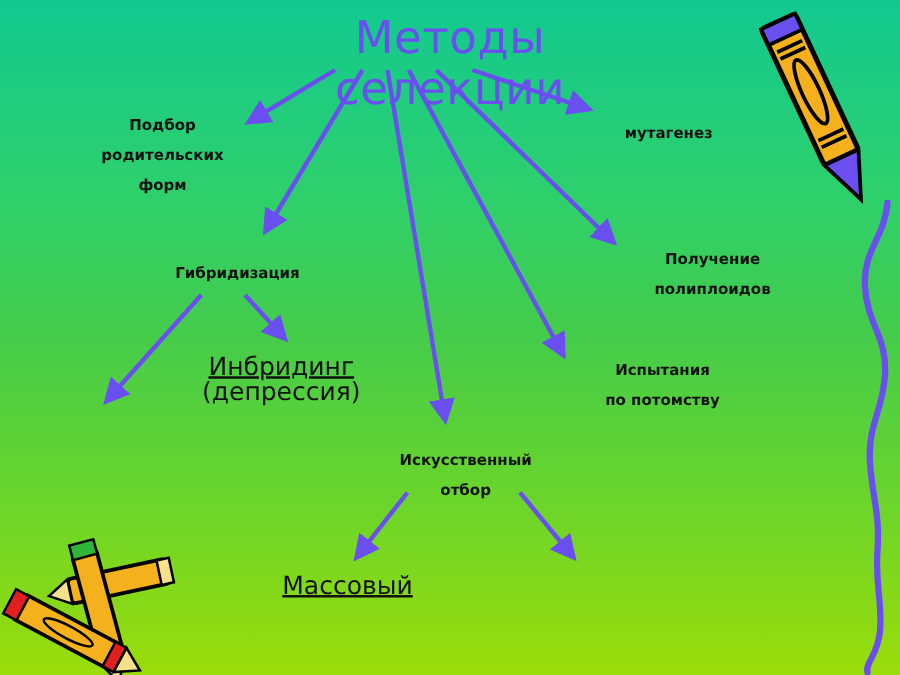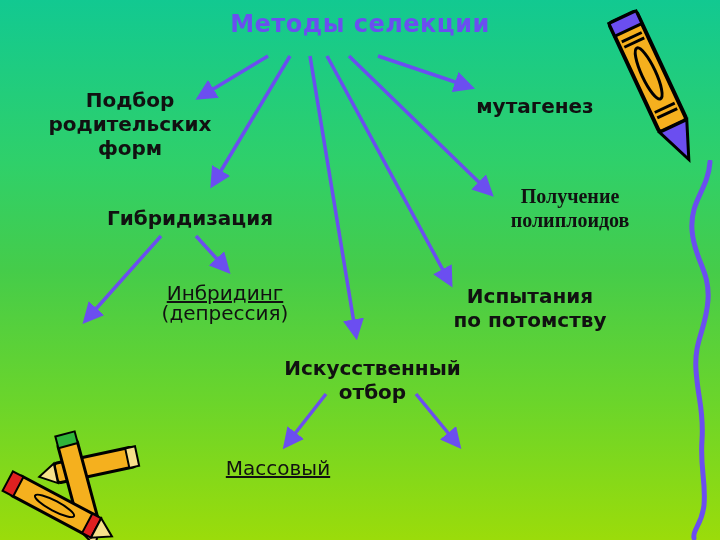--- a/index.html
+++ b/index.html
@@ -5,25 +5,25 @@
   html, body { margin: 0; padding: 0; }
   body { width: 720px; height: 540px; overflow: hidden; }
   .slide {
     position: relative; width: 720px; height: 540px;
     background: linear-gradient(to bottom, #12c991 0%, #2fd06a 30%, #45cc4a 50%, #6cd52a 75%, #9bdc0a 100%);
     font-family: "DejaVu Sans", sans-serif;
     overflow: hidden;
   }
   .title {
     position: absolute; left: 200px; top: 10px; width: 320px; text-align: center;
-    font-size: 24px; font-weight: bold; color: #6b4ef0; letter-spacing: 0.5px;
+    font-size: 36px; font-weight: normal; color: #6b4ef0; letter-spacing: 0.5px;
   }
   .node {
     position: absolute; text-align: center; color: #111;
-    font-size: 20px; font-weight: bold; line-height: 24px; white-space: nowrap;
+    font-size: 12px; font-weight: bold; line-height: 24px; white-space: nowrap;
   }
   .sub {
     position: absolute; text-align: center; color: #111;
     font-size: 20px; line-height: 20px; white-space: nowrap;
   }
   .sub .u { text-decoration: underline; }
   svg.arrows { position: absolute; left: 0; top: 0; }
 </style>
 </head>
 <body>
@@ -57,21 +57,21 @@
     <div>родительских</div>
     <div>форм</div>
   </div>
 
   <div class="node" style="left:430px; top:94px; width:210px;">
     <div>мутагенез</div>
   </div>
 
   <div class="node" style="left:100px; top:206px; width:180px;">Гибридизация</div>
 
-  <div class="node" style="left:485px; top:184px; width:170px;font-family:Liberation Serif, serif;">
+  <div class="node" style="left:485px; top:195px; width:170px;">
     <div>Получение</div>
     <div>полиплоидов</div>
   </div>
 
   <div class="sub" style="left:150px; top:283px; width:150px;">
     <div class="u">Инбридинг</div>
     <div>(депрессия)</div>
   </div>
 
 

